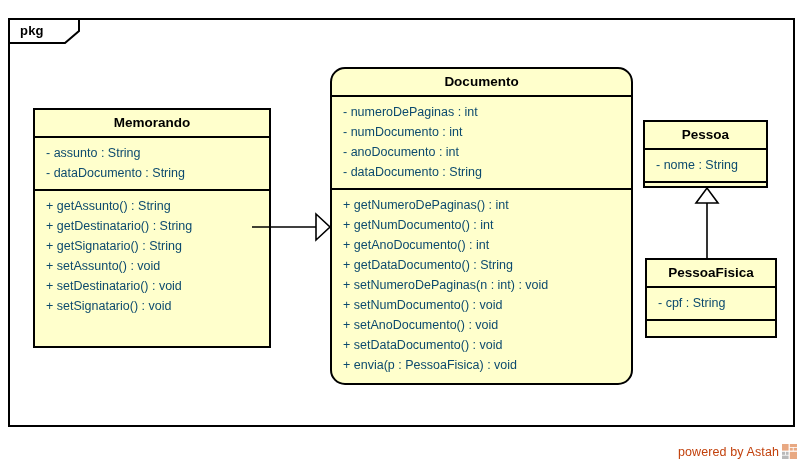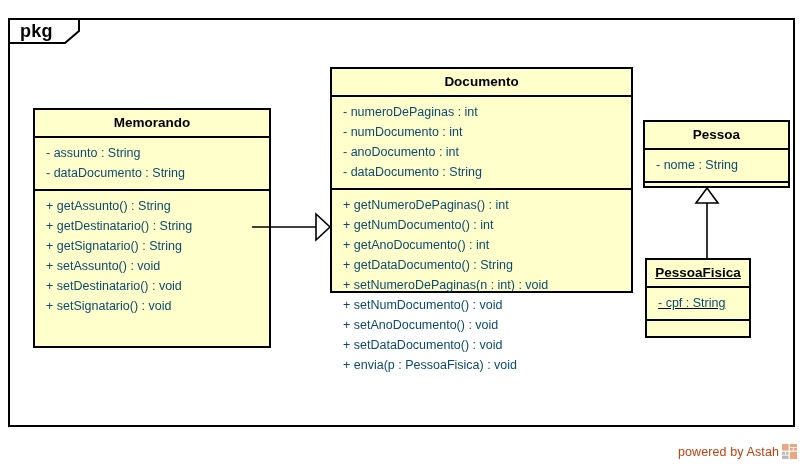--- a/index.html
+++ b/index.html
@@ -43,21 +43,21 @@
     width: 72px;
     height: 26px;
     box-sizing: border-box;
     background: #ffffff;
   }
   .pkg-tab svg { display: block; }
   .pkg-tab-label {
     position: absolute;
     left: 20px;
     top: 19px;
-    font-size: 18px;
+    font-size: 13px;
     font-weight: bold;
     color: #000000;
     letter-spacing: .2px;
     line-height: 24px;
   }
 
   
   .uml-class {
     position: absolute;
     box-sizing: border-box;
@@ -148,50 +148,50 @@
     <div class="uml-compartment">
       <div class="uml-member">+ getAssunto() : String</div>
       <div class="uml-member">+ getDestinatario() : String</div>
       <div class="uml-member">+ getSignatario() : String</div>
       <div class="uml-member">+ setAssunto() : void</div>
       <div class="uml-member">+ setDestinatario() : void</div>
       <div class="uml-member">+ setSignatario() : void</div>
     </div>
   </div>
 
-  <div class="uml-class" style="left:330px; top:67px; width:303px; height:226px;">
+  <div class="uml-class" style="left:330px; top:67px; width:303px; height:318px;border-radius:15px;">
     <div class="uml-name">Documento</div>
     <div class="uml-compartment">
       <div class="uml-member">- numeroDePaginas : int</div>
       <div class="uml-member">- numDocumento : int</div>
       <div class="uml-member">- anoDocumento : int</div>
       <div class="uml-member">- dataDocumento : String</div>
     </div>
     <div class="uml-compartment">
       <div class="uml-member">+ getNumeroDePaginas() : int</div>
       <div class="uml-member">+ getNumDocumento() : int</div>
       <div class="uml-member">+ getAnoDocumento() : int</div>
       <div class="uml-member">+ getDataDocumento() : String</div>
       <div class="uml-member">+ setNumeroDePaginas(n : int) : void</div>
       <div class="uml-member">+ setNumDocumento() : void</div>
       <div class="uml-member">+ setAnoDocumento() : void</div>
       <div class="uml-member">+ setDataDocumento() : void</div>
       <div class="uml-member">+ envia(p : PessoaFisica) : void</div>
     </div>
   </div>
 
-  <div class="uml-class" style="left:643px; top:120px; width:147px; height:68px;">
+  <div class="uml-class" style="left:643px; top:120px; width:125px; height:68px;">
     <div class="uml-name">Pessoa</div>
     <div class="uml-compartment">
       <div class="uml-member">- nome : String</div>
     </div>
     <div class="uml-compartment empty"></div>
   </div>
 
-  <div class="uml-class" style="left:645px; top:258px; width:106px; height:80px;text-decoration:underline;">
+  <div class="uml-class" style="left:645px; top:258px; width:132px; height:80px;">
     <div class="uml-name">PessoaFisica</div>
     <div class="uml-compartment">
       <div class="uml-member">- cpf : String</div>
     </div>
     <div class="uml-compartment empty"></div>
   </div>
 
   <svg class="rel-svg" viewBox="0 0 805 465" xmlns="http://www.w3.org/2000/svg">
 
     <g>

